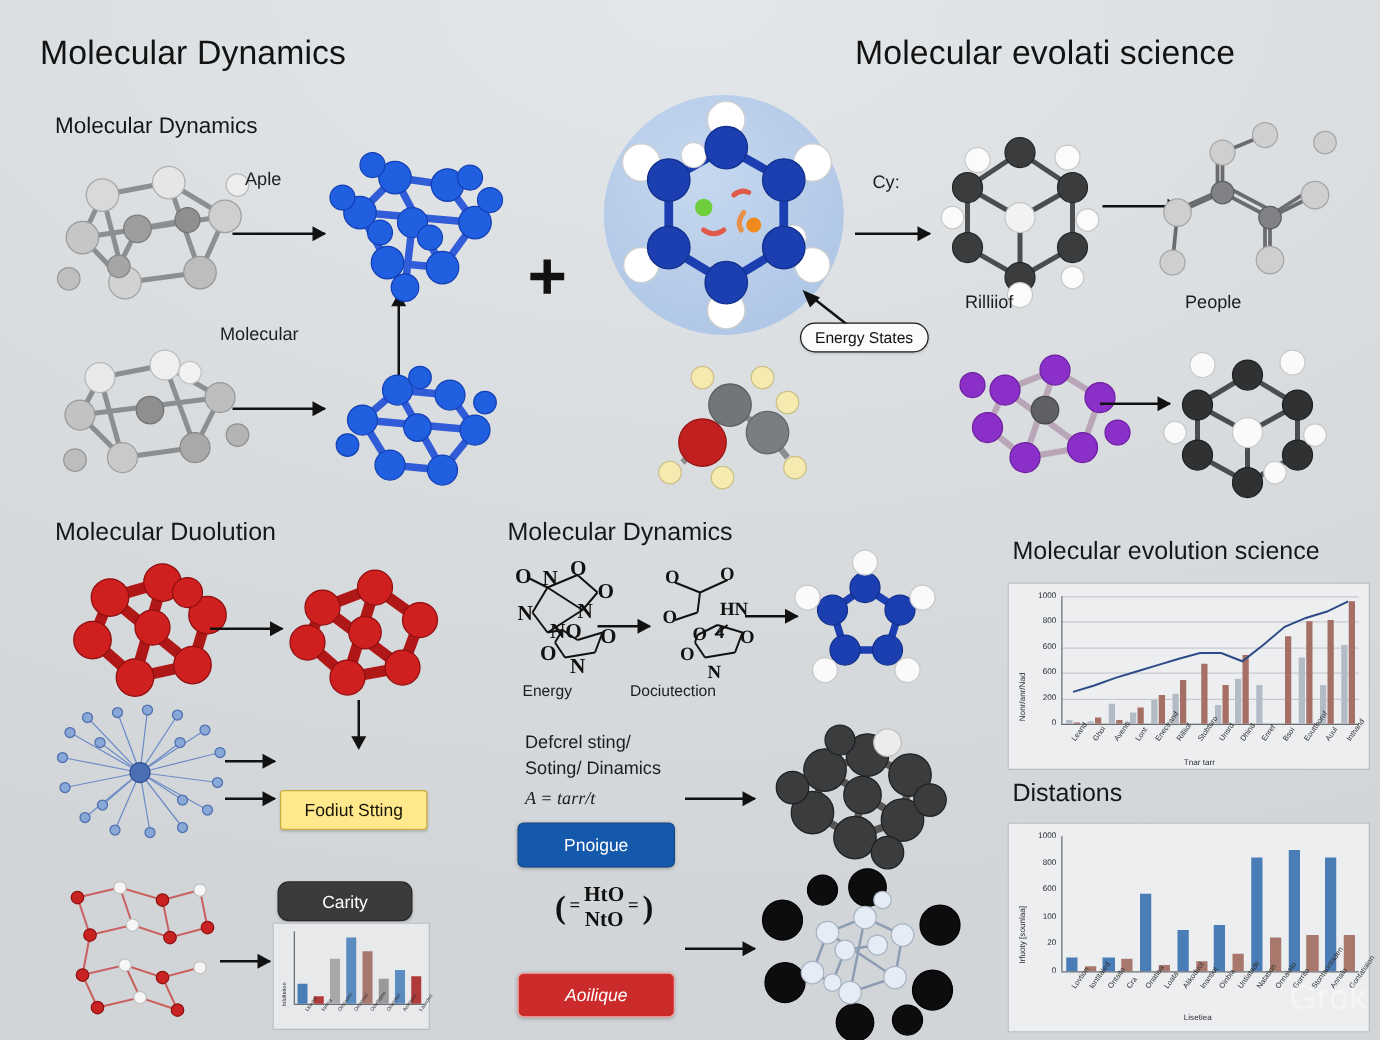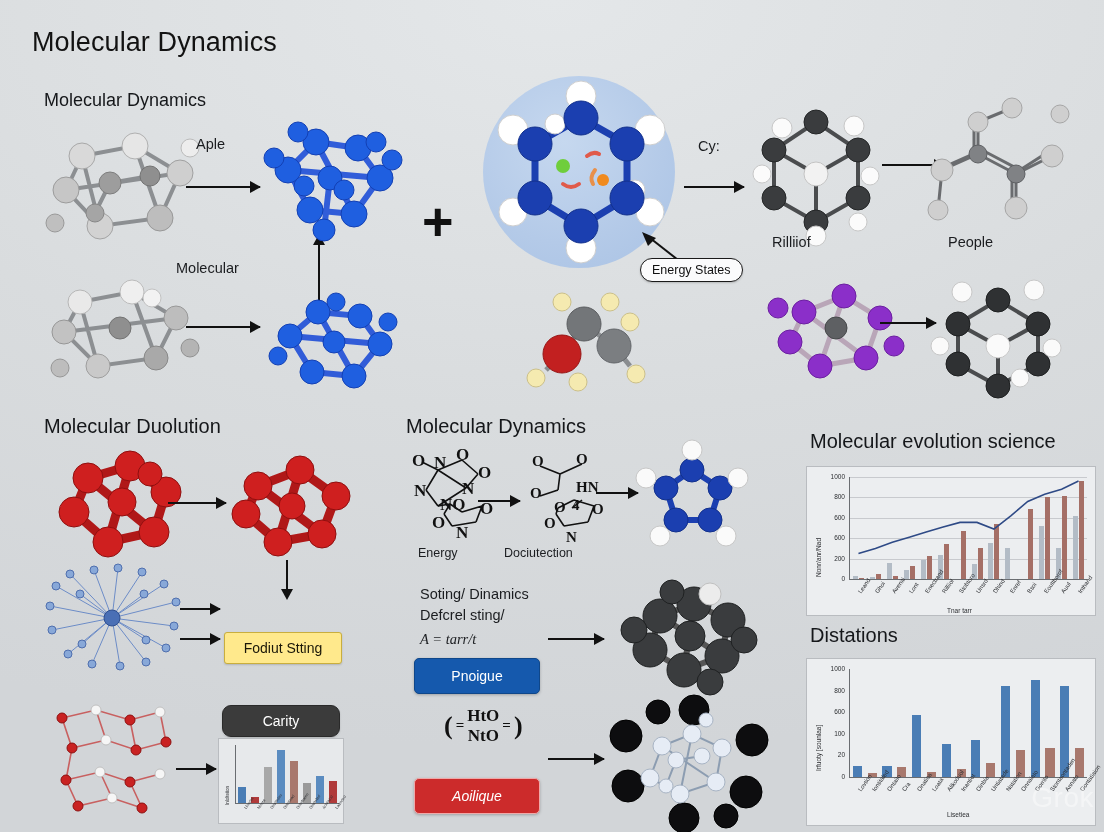--- a/index.html
+++ b/index.html
@@ -74,20 +74,21 @@
     pointer-events:none; }
 
   svg { display:block; overflow:visible; }
 </style>
 </head>
 <body>
 
 <div id="stage">
 
   <div class="abs title-main" style="left:32px; top:27px;">Molecular Dynamics</div>
+  <div class="abs title-main" style="left:684px; top:27px;">Molecular evolati science</div>
 
   <div class="abs sect-head" style="left:44px; top:90px;">Molecular Dynamics</div>
 
   <svg class="abs" style="left:40px; top:128px;" width="180" height="130">
     <g stroke="#8c8f92" stroke-width="4" fill="none">
       <path d="M42 28 L95 18 L140 45 L120 90 L60 98 L26 62 Z"></path>
       <path d="M42 28 L60 98 M95 18 L120 90 M140 45 L26 62"></path>
       <path d="M70 55 L110 48 M70 55 L55 85"></path>
     </g>
     <g>
@@ -442,21 +443,21 @@
         <circle cx="118" cy="12" r="5"></circle>
       <circle cx="64" cy="40" r="5"></circle>
         <circle cx="58" cy="72" r="5"></circle>
       <circle cx="118" cy="74" r="5"></circle>
         <circle cx="70" cy="98" r="5"></circle>
     </g>
   </svg>
 
   <div class="abs arrow-r" style="left:176px; top:768px; width:40px;"></div>
 
-  <div class="abs box box-dark" style="left:222px; top:705px; width:118px;">Carity</div>
+  <div class="abs box box-dark" style="left:222px; top:705px; width:108px;">Carity</div>
 
   <div class="chart-box" style="left:218px; top:738px; width:126px; height:86px; background:#e7e9eb;">
     <div class="axname axname-y" style="left:6px; top:66px; font-size:4.5px;">Inlolteiion</div>
     <div class="axis-line" style="left:16px; top:6px; width:1px; height:58px;"></div>
     <div class="axis-line" style="left:16px; top:64px; width:104px; height:1px;"></div>
     <div id="mini-bars" style="position:absolute; left:17px; top:6px; width:103px; height:58px;">
         <div class="bar" style="left:2.44625px; width:7.9825px; height:16.240000000000002px; background:#4a7db5;"></div>
         <div class="bar" style="left:15.32125px; width:7.9825px; height:6.38px; background:#b03a3a;"></div>
         <div class="bar" style="left:28.19625px; width:7.9825px; height:35.96px; background:#a8a8a8;"></div>
         <div class="bar" style="left:41.07125px; width:7.9825px; height:53.36px; background:#5b8cc0;"></div>
@@ -540,22 +541,22 @@
     <g fill="#fafafa" stroke="#c8c8c8">
       <circle cx="54" cy="2" r="10"></circle>
         <circle cx="100" cy="30" r="10"></circle>
       <circle cx="88" cy="88" r="10"></circle>
         <circle cx="22" cy="88" r="10"></circle>
       <circle cx="8" cy="30" r="10"></circle>
     </g>
   </svg>
 
   <div class="abs" style="left:420px; top:584px; width:180px; line-height:1.45;">
+    <div class="lbl">Defcrel sting/</div>
     <div class="lbl">Soting/ Dinamics</div>
-    <div class="lbl">Defcrel sting/</div>
     <div class="lbl" style="font-family:'Liberation Serif',serif; font-style:italic; margin-top:3px;">A = tarr/t</div>
   </div>
 
   <div class="abs btn btn-blue" style="left:414px; top:658px; width:126px;">Pnoigue</div>
 
   <div class="abs arrow-r" style="left:548px; top:638px; width:56px;"></div>
 
   <svg class="abs" style="left:614px; top:582px;" width="160" height="118">
     <g stroke="#555" stroke-width="6" fill="none">
       <path d="M46 34 L80 22 L114 38 L108 74 L70 88 L36 68 Z"></path>

